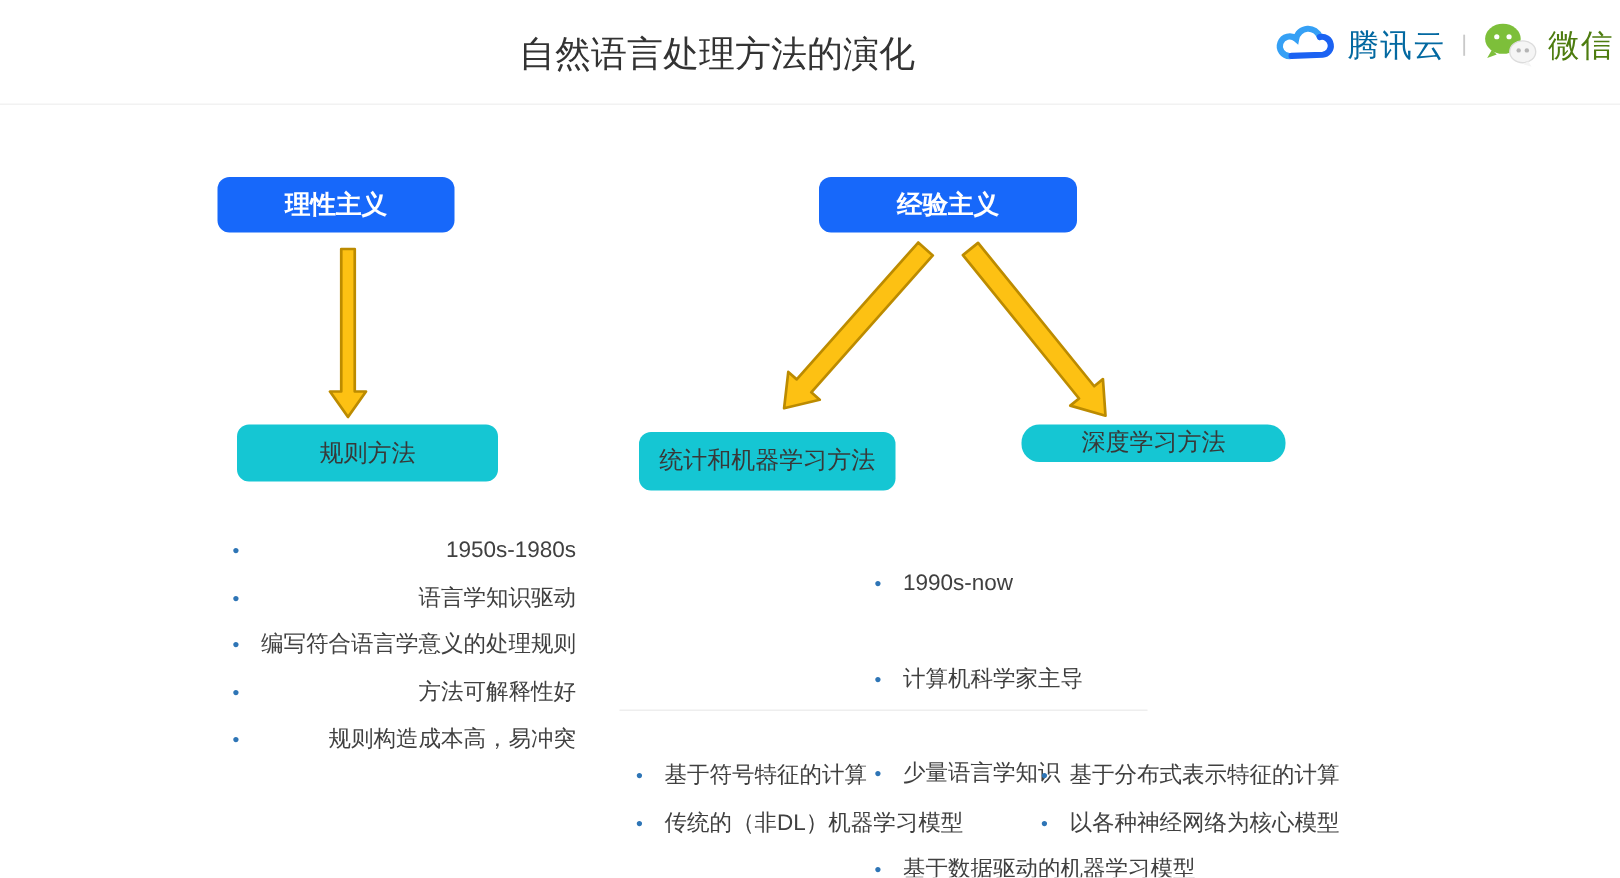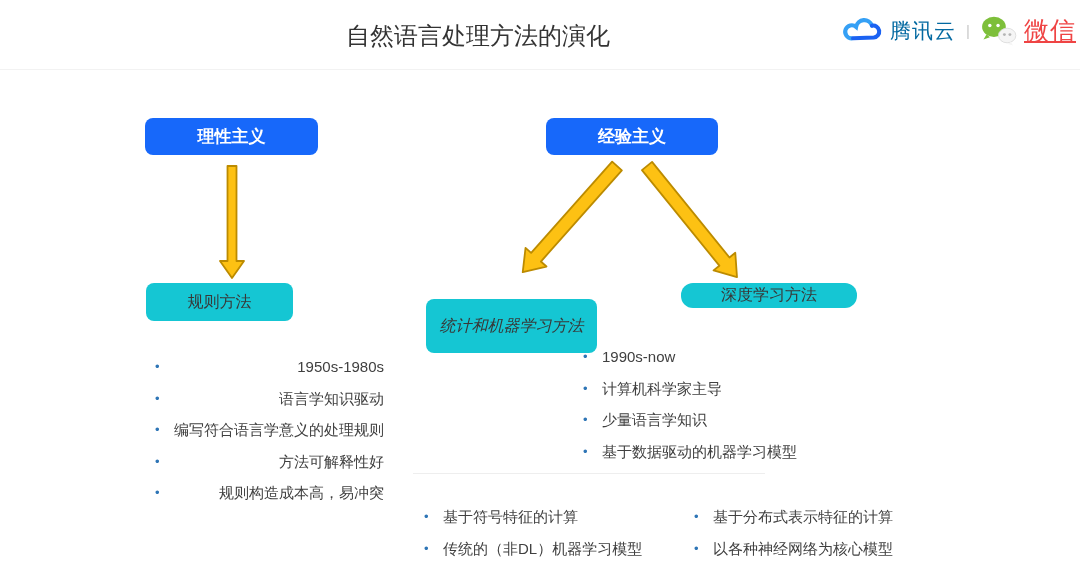--- a/index.html
+++ b/index.html
@@ -36,24 +36,23 @@
     font-weight: 500;
     color: #0369a1;
     letter-spacing: 1px;
   }
   .brand .sep {
     font-size: 15px;
     color: #c9c9c9;
     margin: 0 3px;
   }
   .brand .wx-label {
-    font-size: 25px;
-    color: #ef4444;
+    font-size: 21px;
+    color: #4d7c0f;
     letter-spacing: 1px;
-    text-decoration: underline;
   }
   .header-divider {
     position: absolute;
     left: 0; top: 69px;
     width: 1080px; height: 1px;
     background: #f2f2f2;
   }
   .mid-divider {
     position: absolute;
     left: 413px; top: 473px;
@@ -74,24 +73,24 @@
     color: #ffffff;
     font-size: 17px;
     font-weight: bold;
   }
   .node.cyan {
     background: #15c6d3;
     color: #383838;
     font-size: 16px;
     font-weight: 500;
   }
-  #node-rationalism { left: 145px; top: 118px; width: 173px; height: 37px; }
+  #node-rationalism { left: 145px; top: 118px; width: 158px; height: 37px; }
   #node-empiricism  { left: 546px; top: 118px; width: 172px; height: 37px; }
-  #node-rule        { left: 146px; top: 283px; width: 147px; height: 38px; font-family: Liberation Mono, monospace; }
-  #node-statml      { left: 426px; top: 299px; width: 171px; height: 54px; font-style: italic; }
+  #node-rule        { left: 158px; top: 283px; width: 174px; height: 38px; font-family: Liberation Mono, monospace; }
+  #node-statml      { left: 426px; top: 288px; width: 171px; height: 39px; }
   #node-deep        { left: 681px; top: 283px; width: 176px; height: 25px; border-radius: 12px; }
   
   .arrows {
     position: absolute;
     left: 0; top: 0;
     width: 1080px; height: 585px;
     pointer-events: none;
   }
   
   ul.blist {
@@ -108,21 +107,21 @@
   ul.blist li::before {
     content: "•";
     position: absolute;
     left: 0;
     color: #2e75b6;
     font-size: 13px;
   }
   #list-rule    { left: 155px; top: 351px; text-align: right; }
   #list-rule li { line-height: 31.5px; }
   #list-shared    { left: 583px; top: 341px; }
-  #list-shared li { line-height: 31.6px; }
+  #list-shared li { line-height: 31.6px; margin-top: 32px; }
   #list-statml    { left: 424px; top: 501px; }
   #list-statml li { line-height: 32px; }
   #list-deep      { left: 694px; top: 501px; }
   #list-deep li   { line-height: 32px; }
 </style>
 </head>
 <body>
 
 <div class="page">
 

